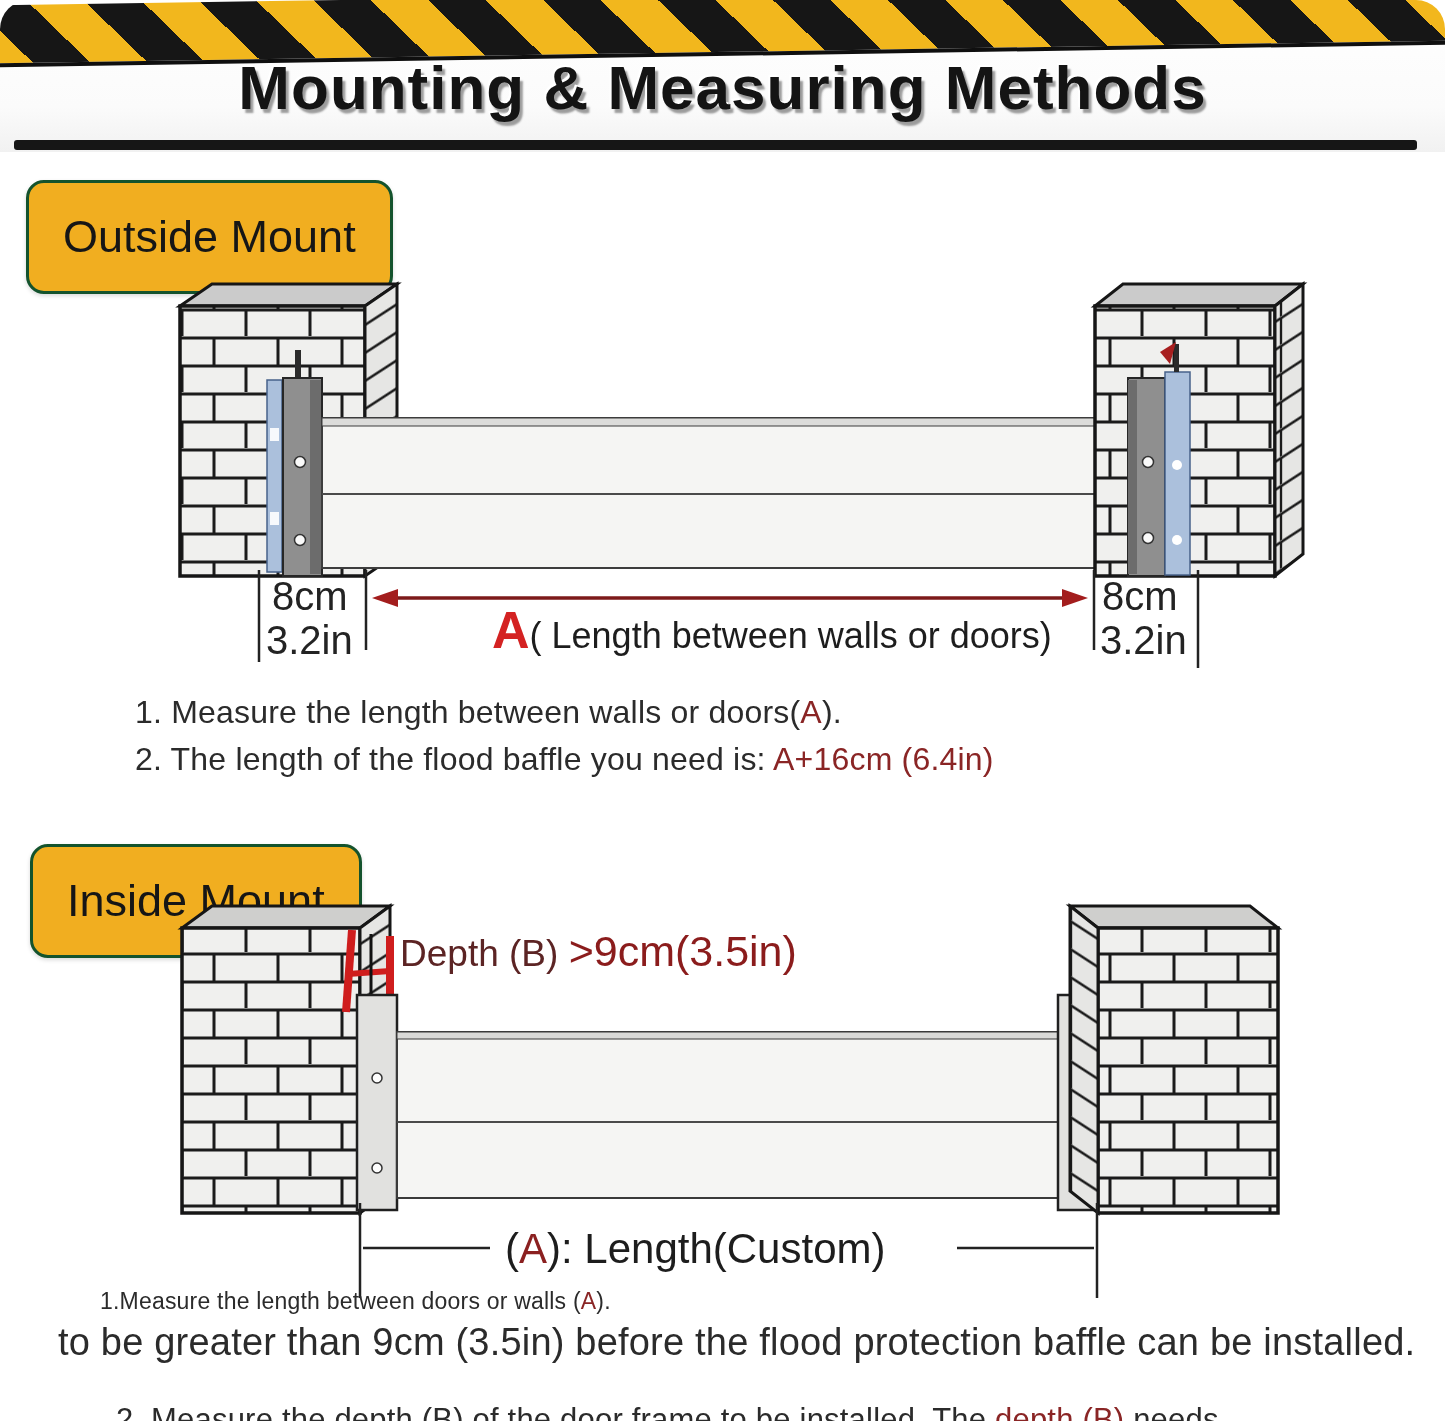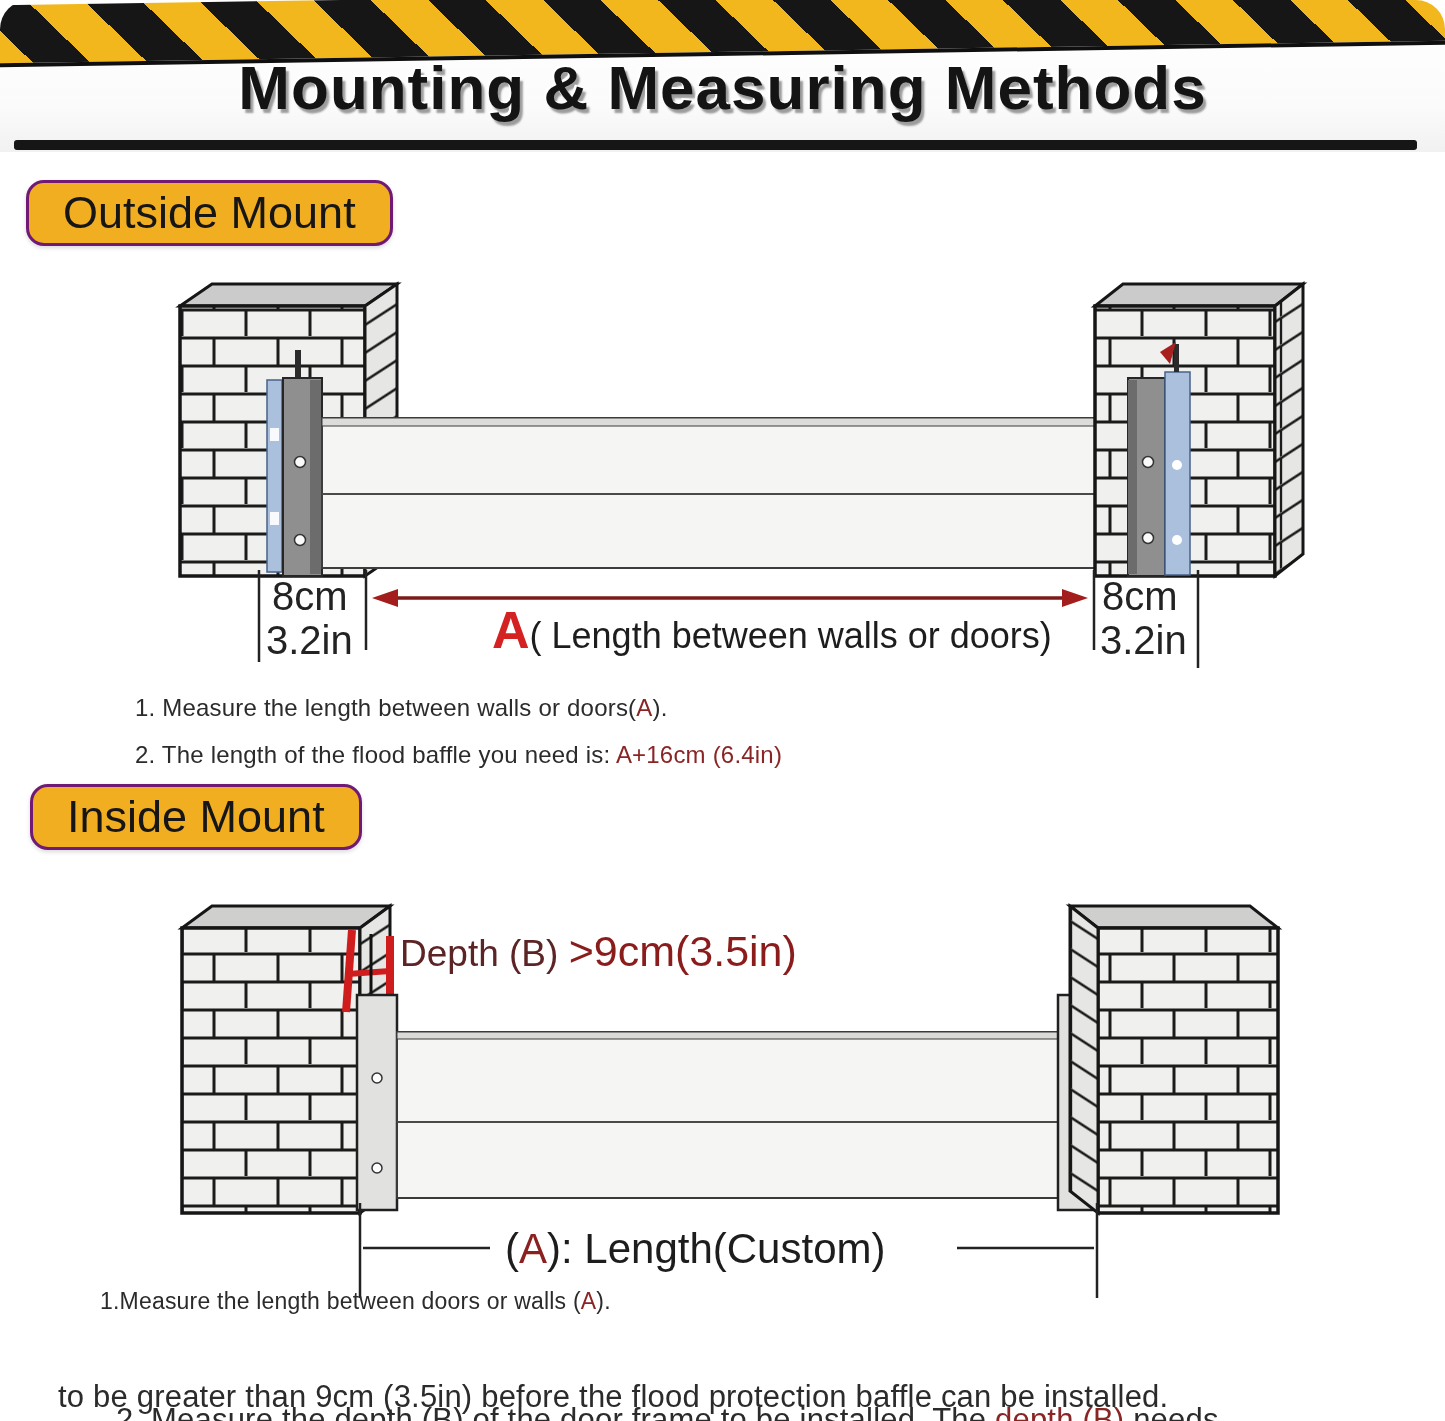--- a/index.html
+++ b/index.html
@@ -11,46 +11,46 @@
           background:linear-gradient(180deg,#ffffff 0%,#fbfbfb 70%,#f1f1f1 100%);overflow:hidden;}
   .stripes{position:absolute;top:-6px;left:-24px;right:-24px;height:58px;
            background:repeating-linear-gradient(45deg,#f2b71d 0 40px,#161616 40px 80px);
            border-bottom:4px solid #0f0f0f;transform:rotate(-0.9deg);}
   .banner-title{position:absolute;top:52px;left:0;right:0;text-align:center;
                 font-size:62px;font-weight:bold;color:#141414;letter-spacing:1px;
                 text-shadow:-2px -2px 0 #ffffff,3px 4px 2px #9c9c9c;white-space:nowrap;}
   .banner-bar{position:absolute;left:14px;right:28px;bottom:2px;height:10px;background:#161616;border-radius:3px;}
 
   
-  .badge{position:absolute;background:#f1ae20;border:3px solid #701a75;border-radius:18px;
-         color:#161616;font-size:45px;padding:4px 34px;white-space:nowrap;
+  .badge{position:absolute;background:#f1ae20;border:3px solid #14532d;border-radius:18px;
+         color:#161616;font-size:45px;padding:28px 34px;white-space:nowrap;
          box-shadow:0 2px 4px rgba(0,0,0,0.15);}
   .badge-outside{left:26px;top:180px;}
-  .badge-inside{left:30px;top:784px;}
+  .badge-inside{left:30px;top:844px;}
 
   
   .diag{position:absolute;left:0;width:1445px;}
   .diag1{top:268px;height:424px;}
   .diag2{top:893px;height:410px;}
   svg text{font-family:"Liberation Sans",sans-serif;}
   .dim{font-size:40px;fill:#232323;}
   .bigA{font-size:52px;font-weight:bold;fill:#d42222;}
   .alabel{font-size:36px;fill:#1d1d1d;}
   .depthl{font-size:37px;fill:#5c2424;}
   .depthv{font-size:43px;fill:#8b1c1c;}
   .alabel2{font-size:42px;fill:#1d1d1d;}
   .aletter2{font-size:42px;fill:#8b2020;}
 
   
-  .step{position:absolute;font-size:24px;color:#2b2b2b;white-space:nowrap;letter-spacing:0.2px;}
+  .step{position:absolute;font-size:32px;color:#2b2b2b;white-space:nowrap;letter-spacing:0.2px;}
   .step-o1{left:135px;top:694px;}
   .step-o2{left:135px;top:741px;}
   .step-i1{left:100px;top:1288px;font-size:23px;}
   .step-i2{left:116px;top:1402px;font-size:31px;text-decoration:underline;}
-  .step-i3{left:58px;top:1379px;font-size:31px;}
+  .step-i3{left:58px;top:1321px;font-size:38px;}
   .red-a{color:#8a2525;}
 </style>
 </head>
 <body>
 
 <div class="page">
 
   <header class="banner">
     <div class="stripes"></div>
     <div class="banner-title">Mounting &amp; Measuring Methods</div>

